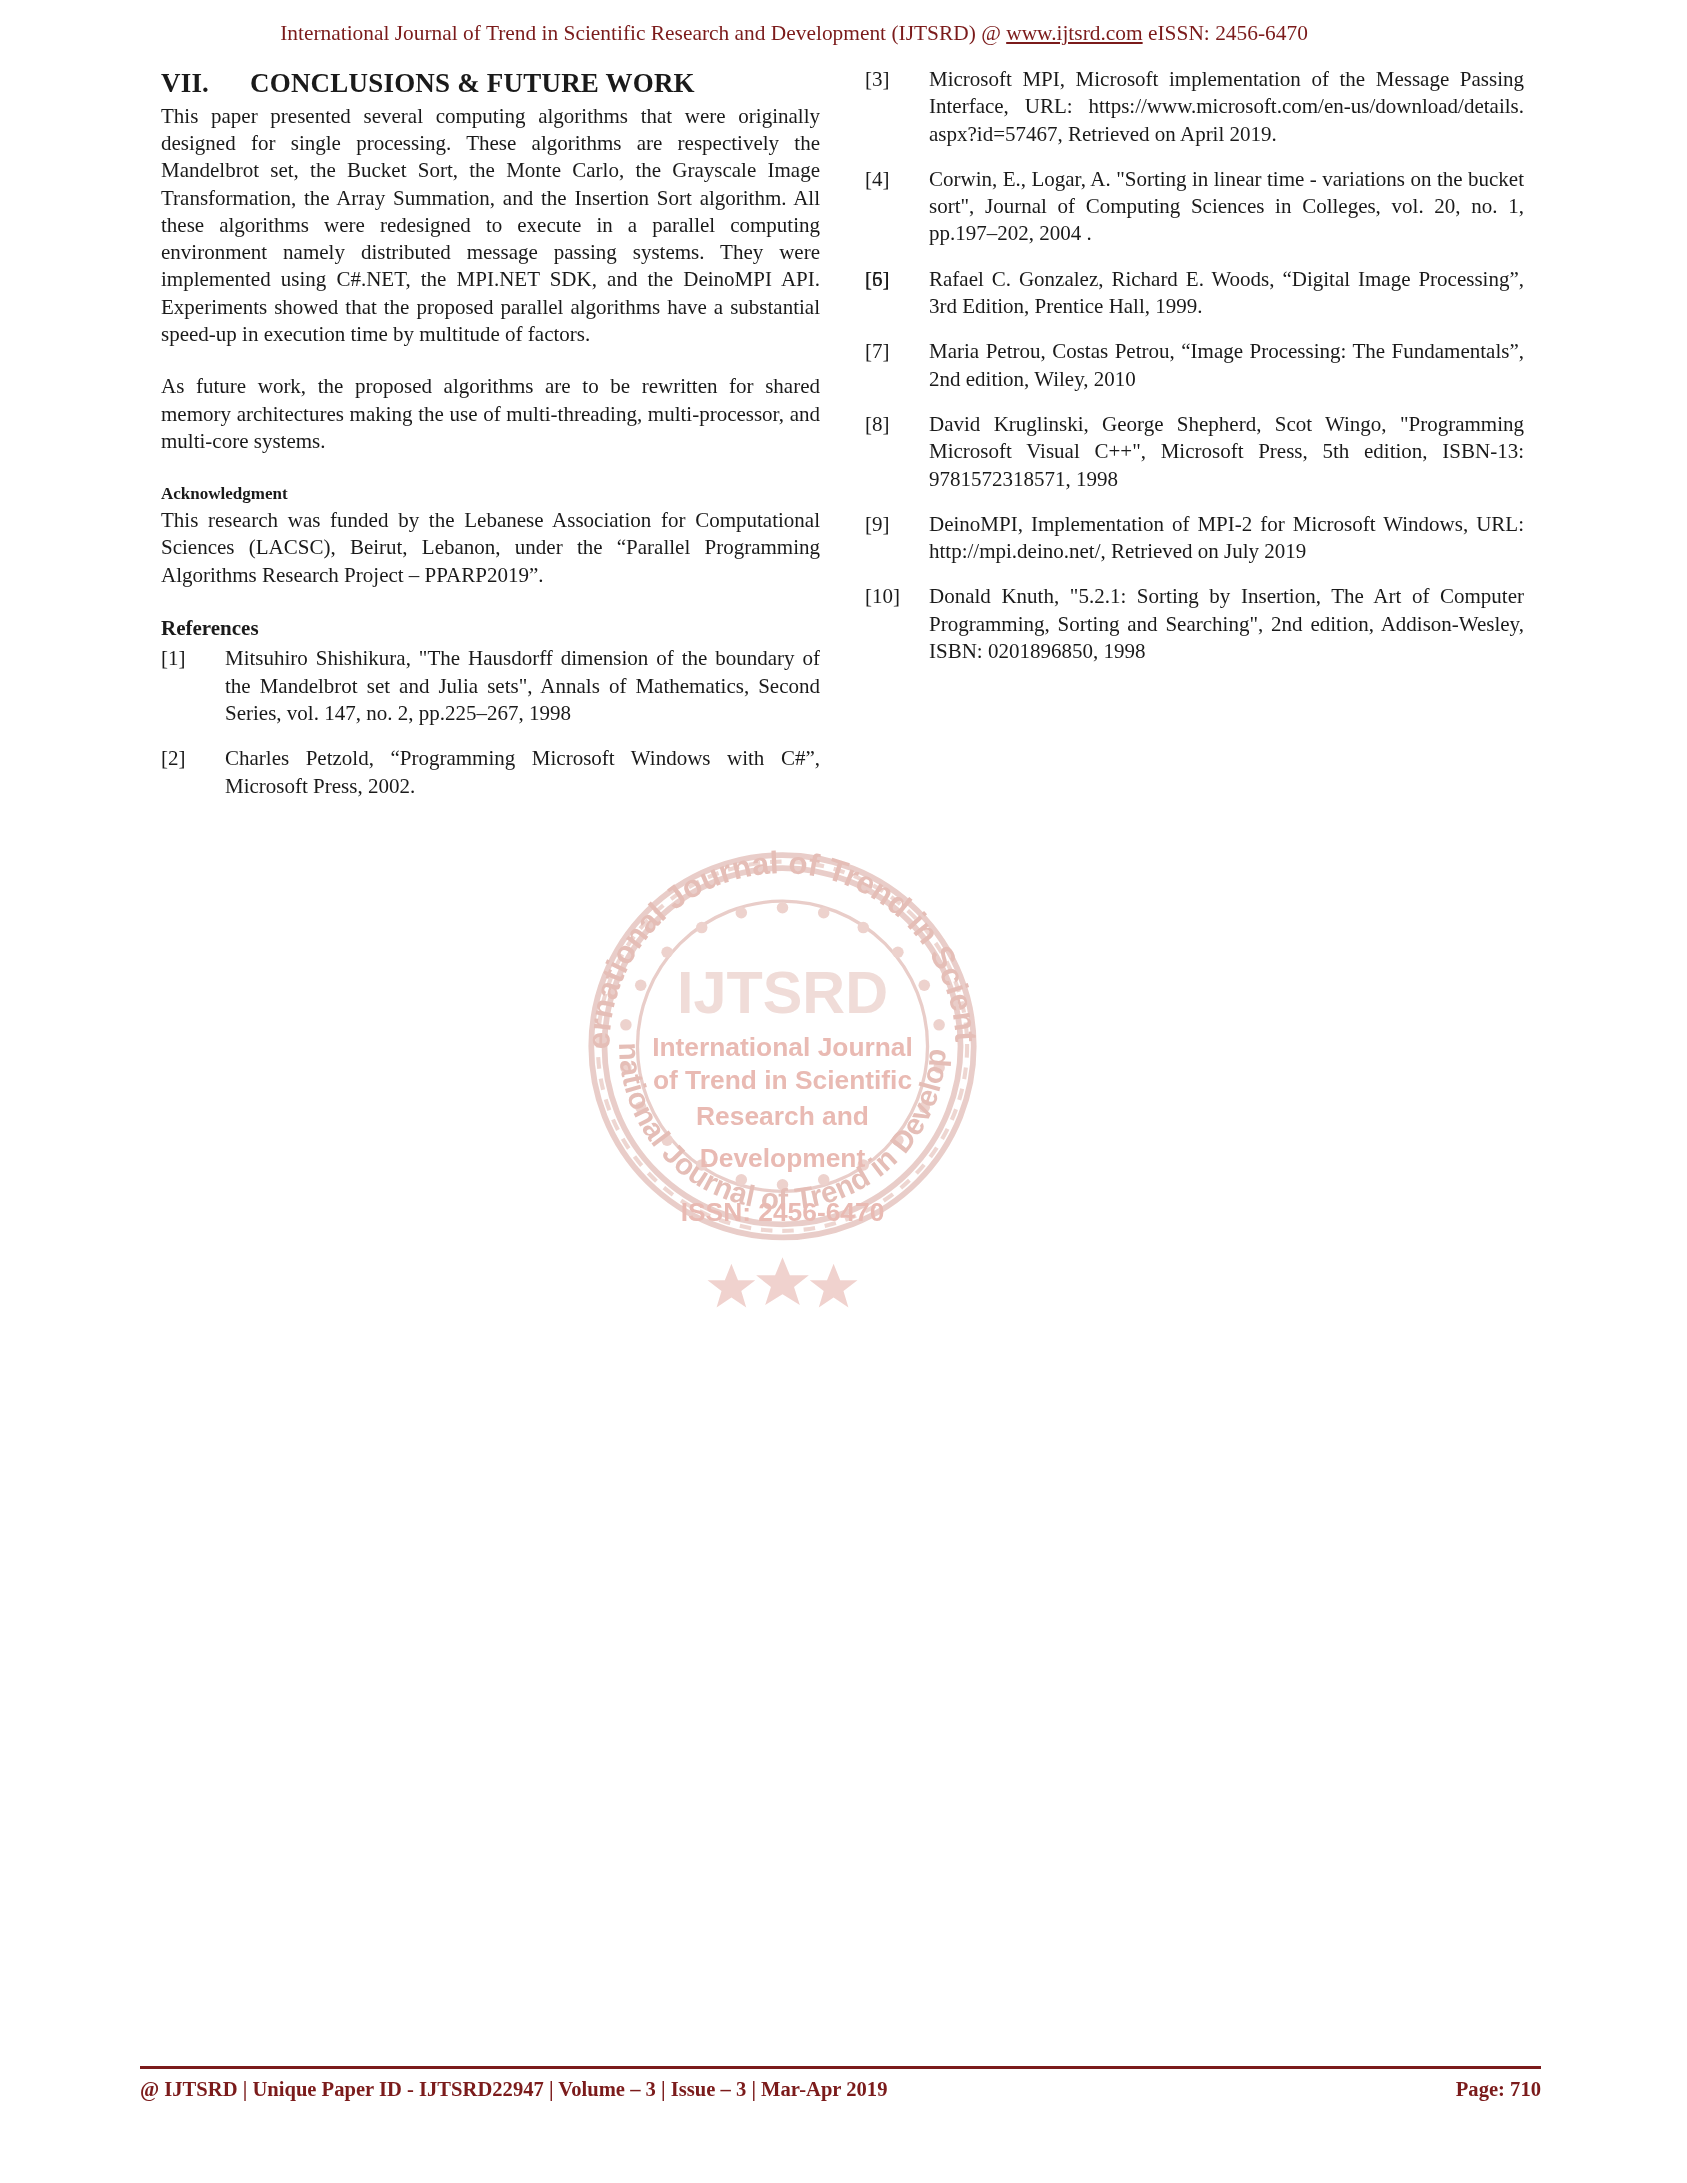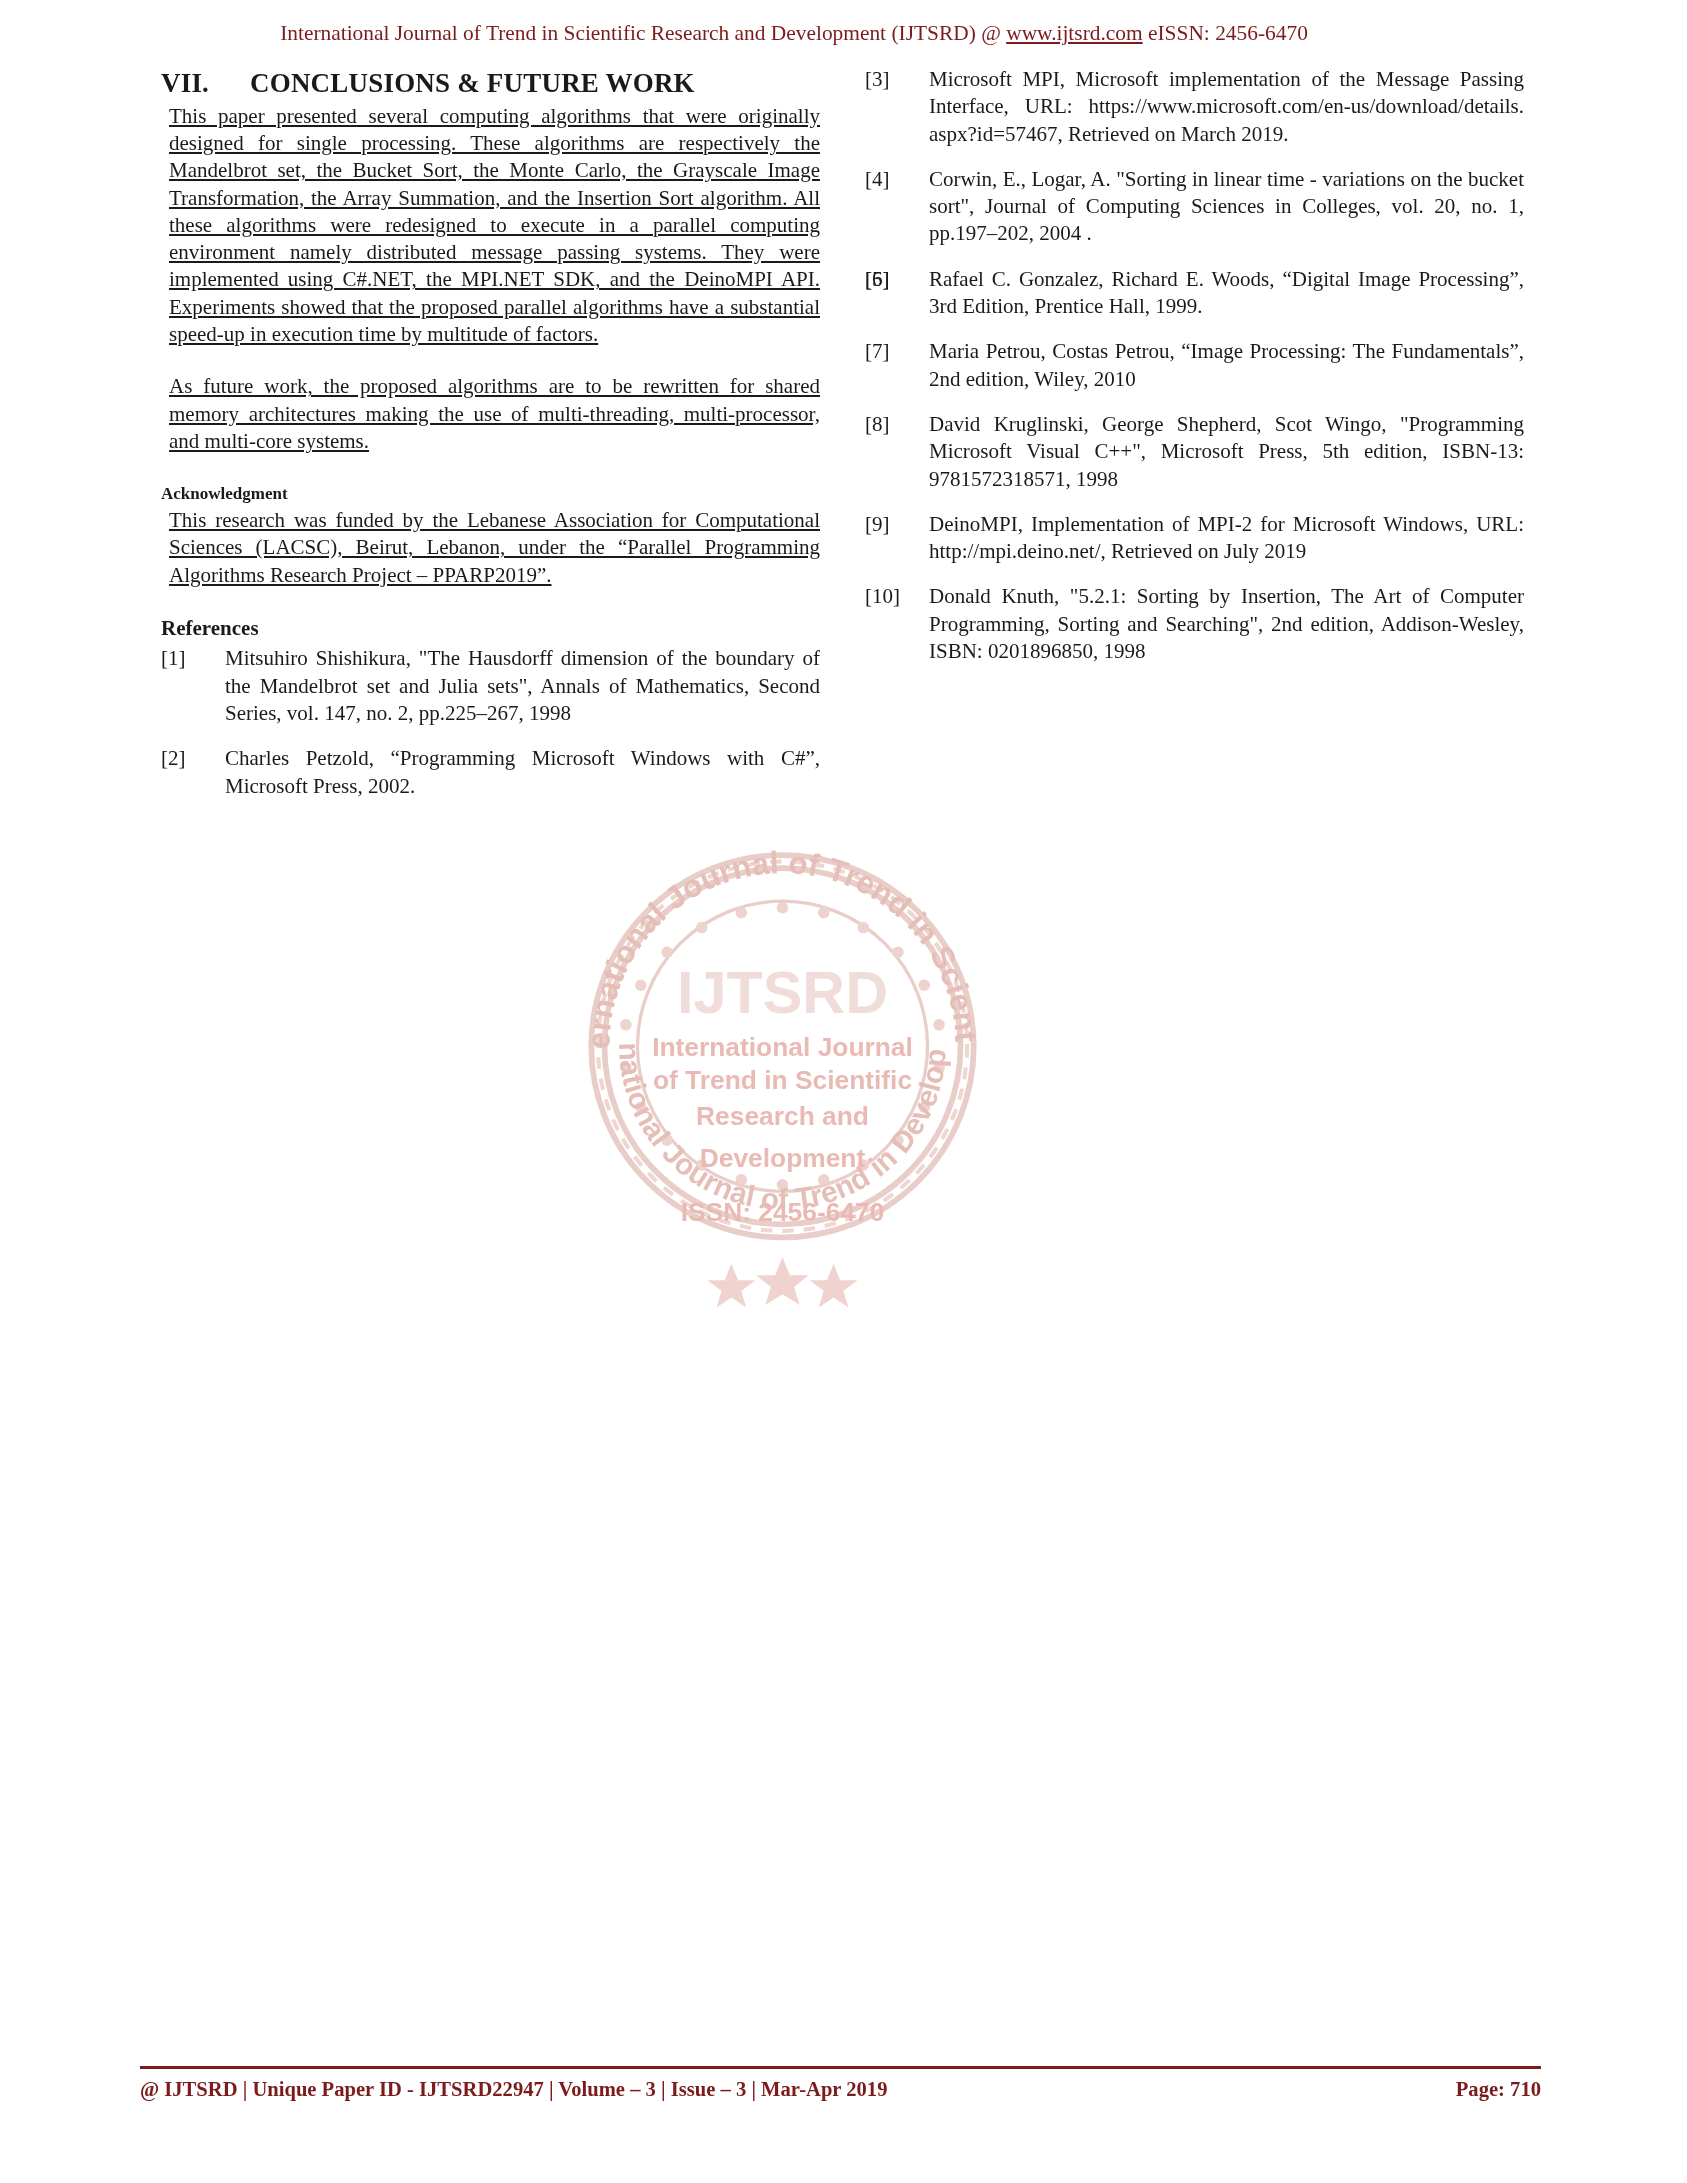--- a/index.html
+++ b/index.html
@@ -52,24 +52,23 @@
 
   h2.section-title {
     font-size: 27px;
     font-weight: bold;
     margin: 0 0 1.6px 0;
     letter-spacing: 0.2px;
   }
   h2.section-title .num { display: inline-block; width: 89px; }
 
   p.body {
-    margin: 0 0 0 8px;
+    margin: 0 0 0 0;
     text-align: justify;
     text-justify: inter-word;
-    text-decoration: underline;
   }
   p.gap { margin-top: 25px; }
 
   h3.sub-title {
     font-size: 17px;
     font-weight: bold;
     margin: 28px 0 1.6px 0;
   }
 
   h3.refs-title {
@@ -162,21 +161,21 @@
       <span class="lbl">[2]</span>
       <span>Charles Petzold, “Programming Microsoft Windows with C#”, Microsoft Press, 2002.</span>
     </div>
 
   </div>
 
   <div class="col col-right">
 
     <div class="ref">
       <span class="lbl">[3]</span>
-      <span>Microsoft MPI, Microsoft implementation of the Message Passing Interface, URL: https://www.microsoft.com/en-us/download/details. aspx?id=57467, Retrieved on March 2019.</span>
+      <span>Microsoft MPI, Microsoft implementation of the Message Passing Interface, URL: https://www.microsoft.com/en-us/download/details. aspx?id=57467, Retrieved on April 2019.</span>
     </div>
 
     <div class="ref">
       <span class="lbl">[4]</span>
       <span>Corwin, E., Logar, A. "Sorting in linear time - variations on the bucket sort", Journal of Computing Sciences in Colleges, vol. 20, no. 1, pp.197–202, 2004  .</span>
     </div>
 
     <div class="ref">
       <span class="lbl">[5]</span>
     </div>

